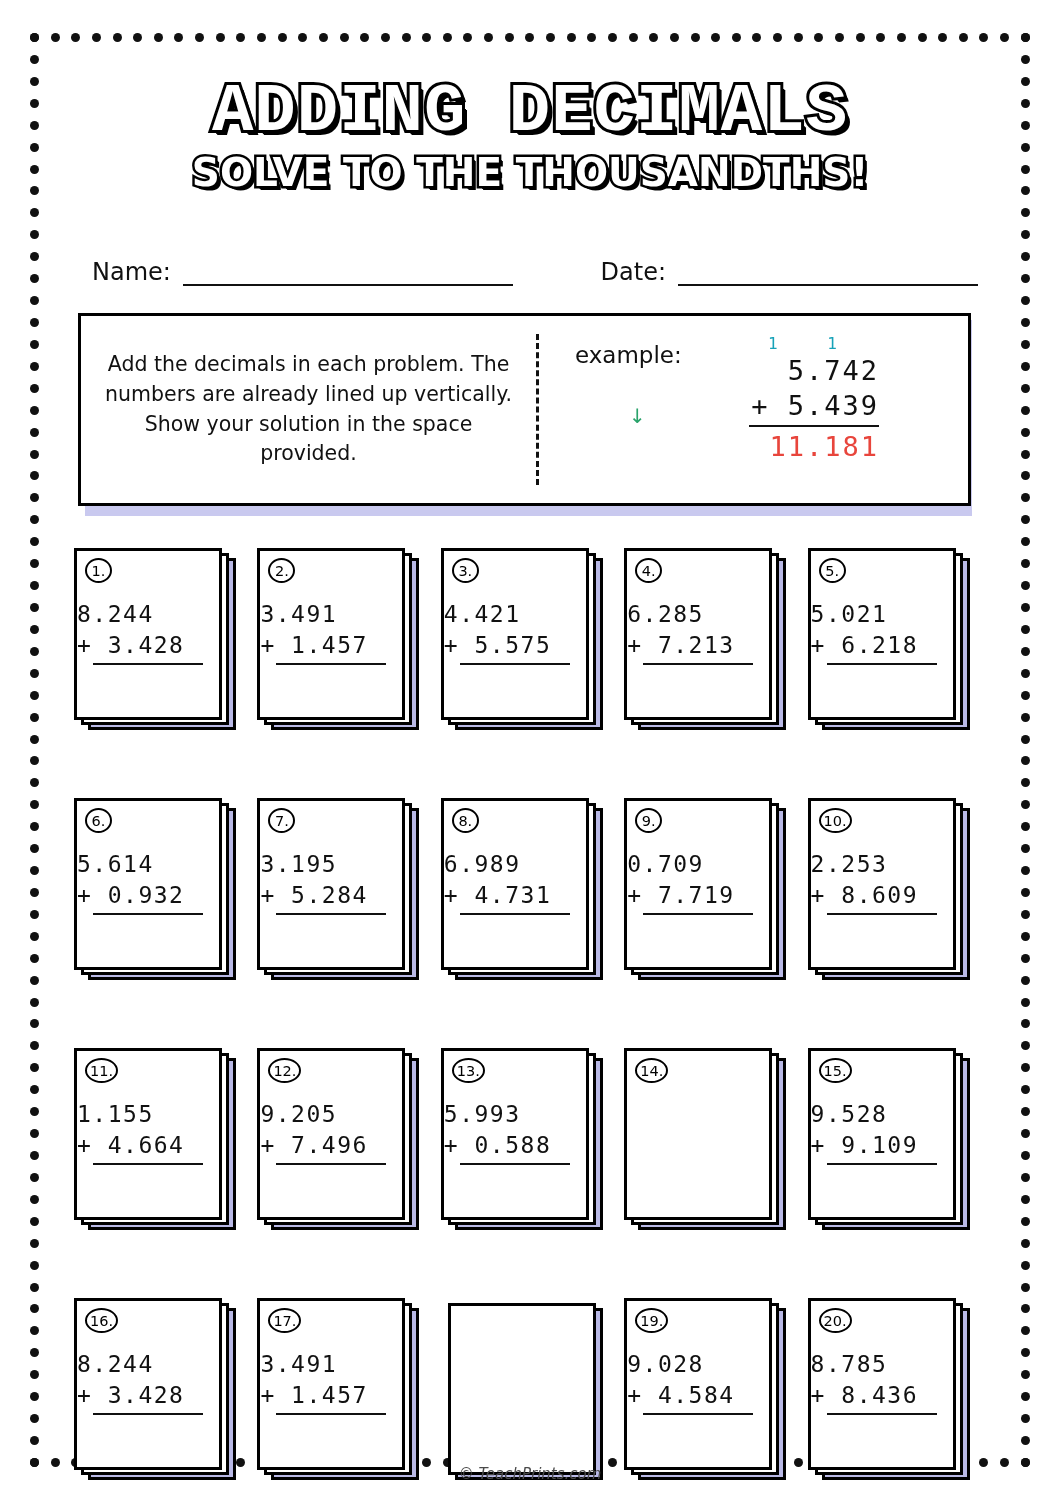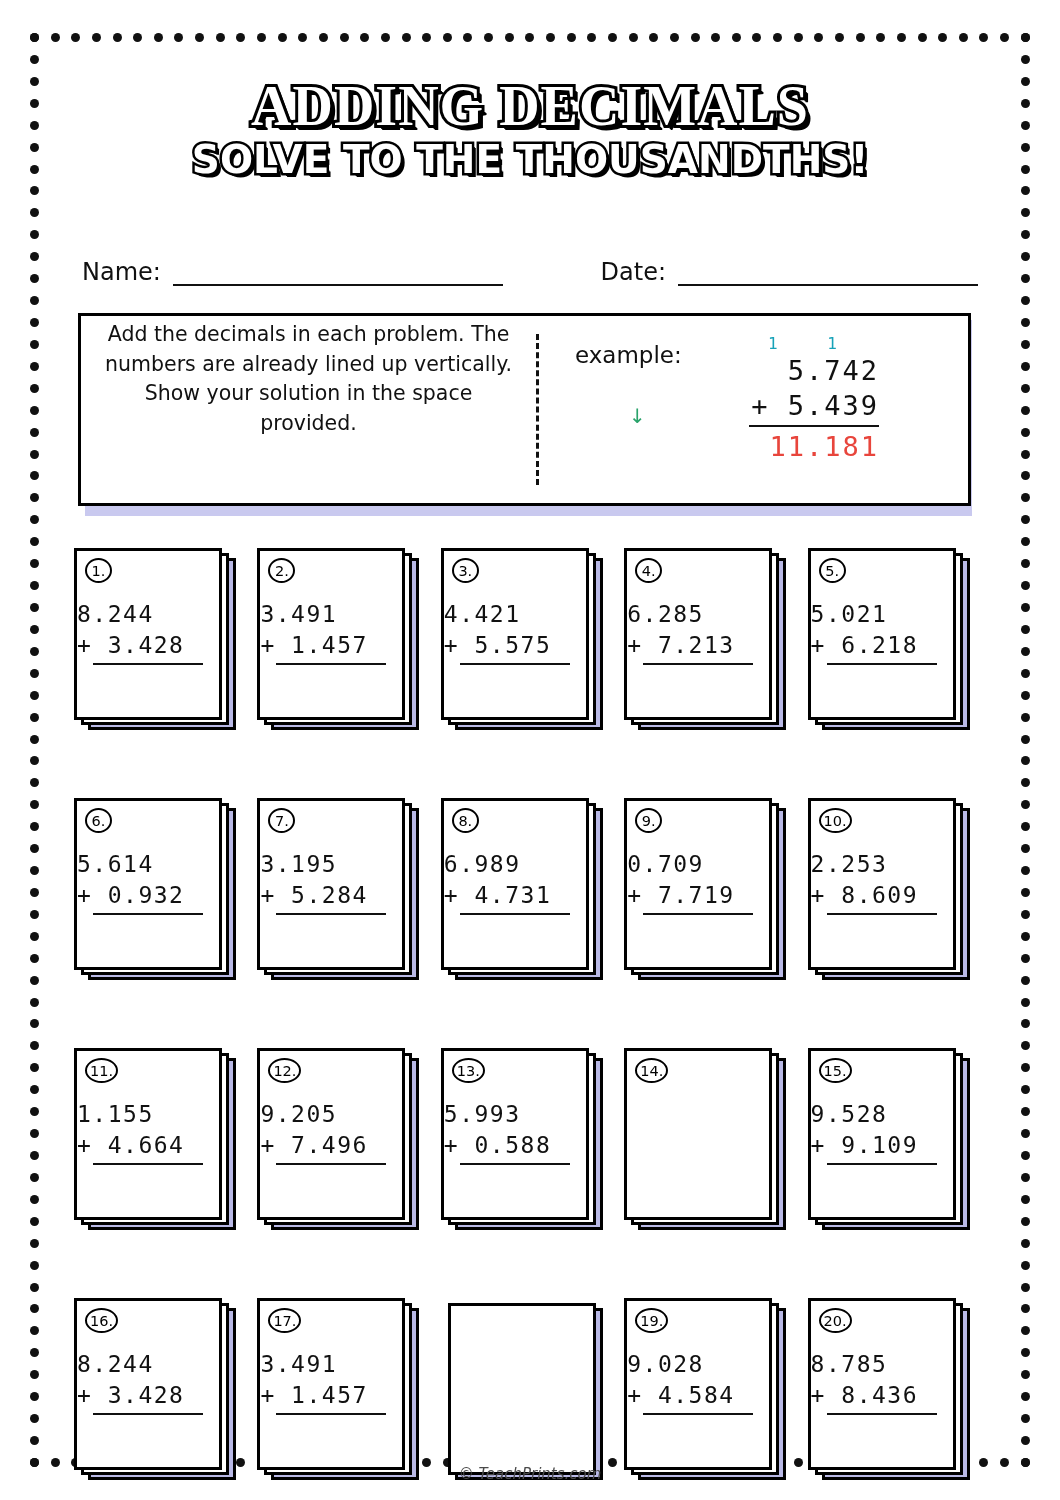--- a/index.html
+++ b/index.html
@@ -46,23 +46,23 @@
 
   
   .title-block {
     position: absolute;
     top: 78px;
     left: 0;
     width: 100%;
     text-align: center;
   }
   .title {
-    font-family: Liberation Serif, serif;
+    font-family: Liberation Mono, monospace;
     font-weight: bold;
-    font-size: 56px;
+    font-size: 69px;
     letter-spacing: 1px;
     line-height: 1;
     color: #ffffff;
     -webkit-text-stroke: 6px #000000;
     paint-order: stroke fill;
     text-shadow:
        4px 4px 0 #000000,
        5px 5px 0 #000000;
     margin: 0;
   }
@@ -78,21 +78,21 @@
     text-shadow:
        3px 3px 0 #000000,
        4px 4px 0 #000000;
     margin: 6px 0 0 0;
   }
 
   
   .nameline {
     position: absolute;
     top: 258px;
-    left: 82px;
+    left: 92px;
     right: 82px;
     display: flex;
     font-family: "DejaVu Sans", sans-serif;
   }
   .nd-label {
     font-size: 24px;
     color: #111;
     white-space: nowrap;
   }
   .nd-rule {
@@ -120,23 +120,23 @@
     width: 887px;
     height: 187px;
     background: #ffffff;
     border: 3px solid #000000;
     display: flex;
     align-items: stretch;
   }
   .dir-left {
     width: 455px;
     display: flex;
-    align-items: flex-start;
+    align-items: center;
     justify-content: center;
-    padding: 4px 14px;
+    padding: 13px 14px;
     box-sizing: border-box;
   }
   .dir-text {
     font-family: "DejaVu Sans", sans-serif;
     font-size: 20.5px;
     line-height: 1.45;
     text-align: center;
     color: #111;
   }
   .dir-divider {

